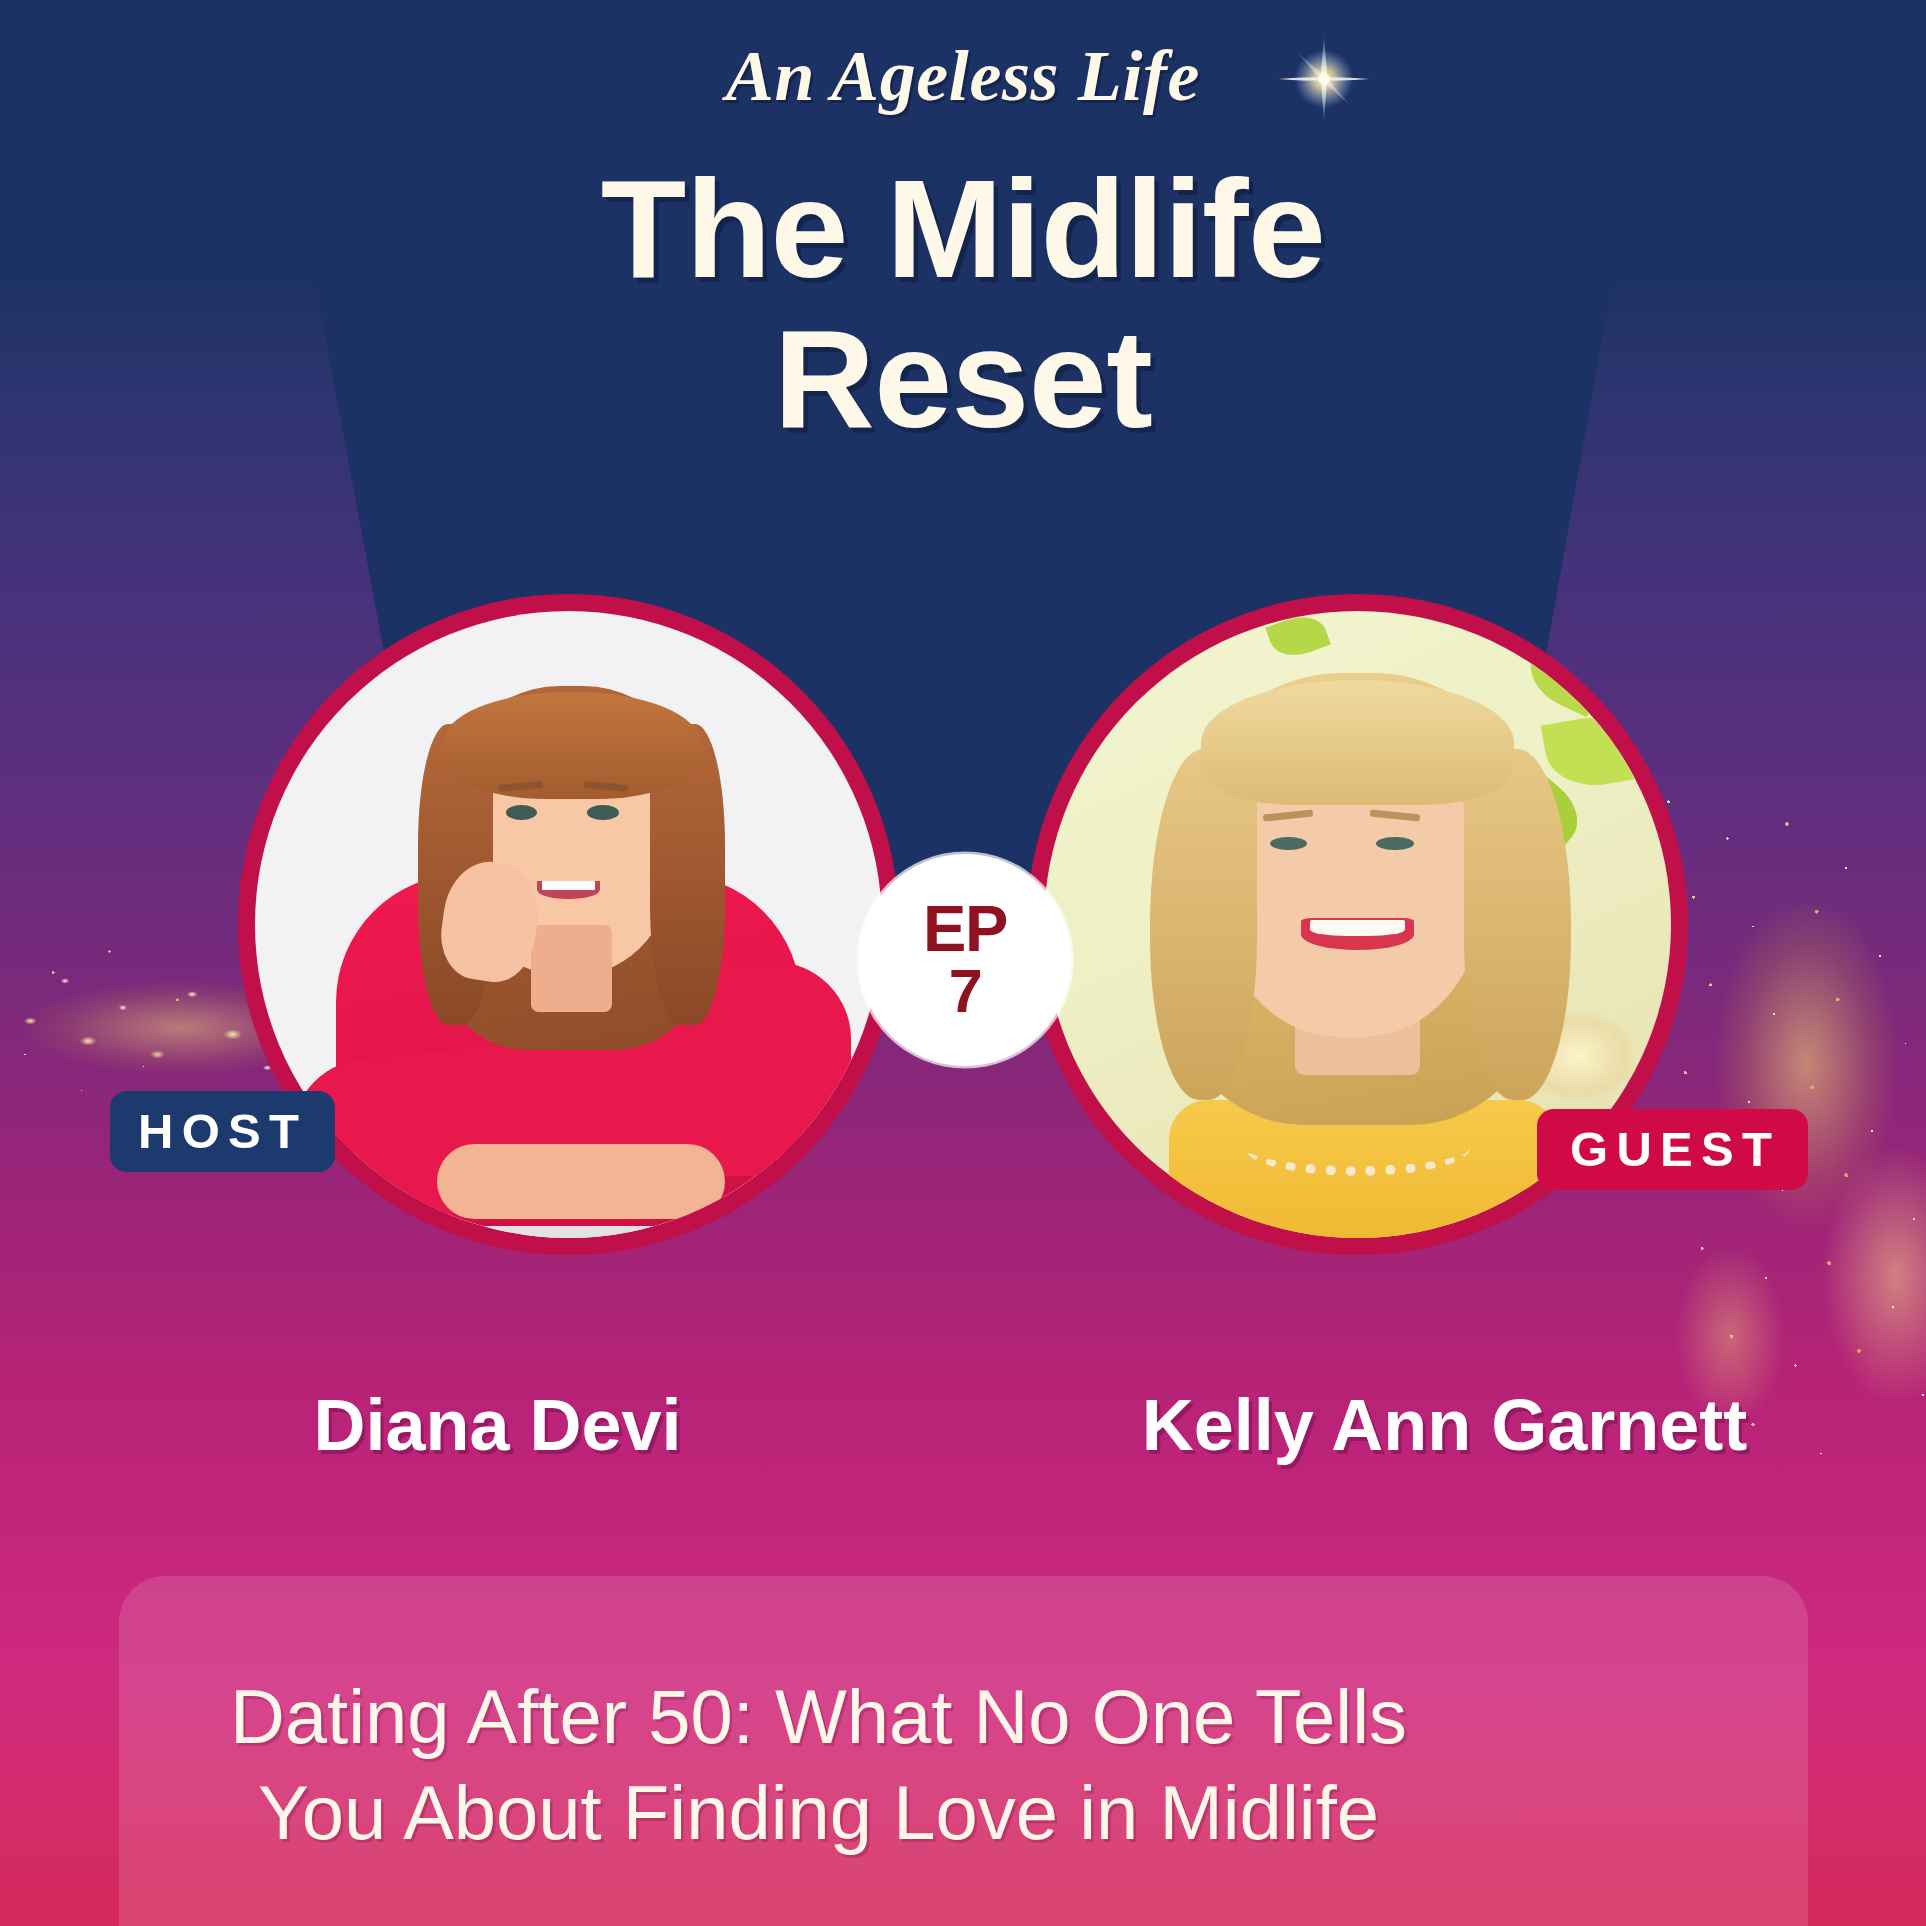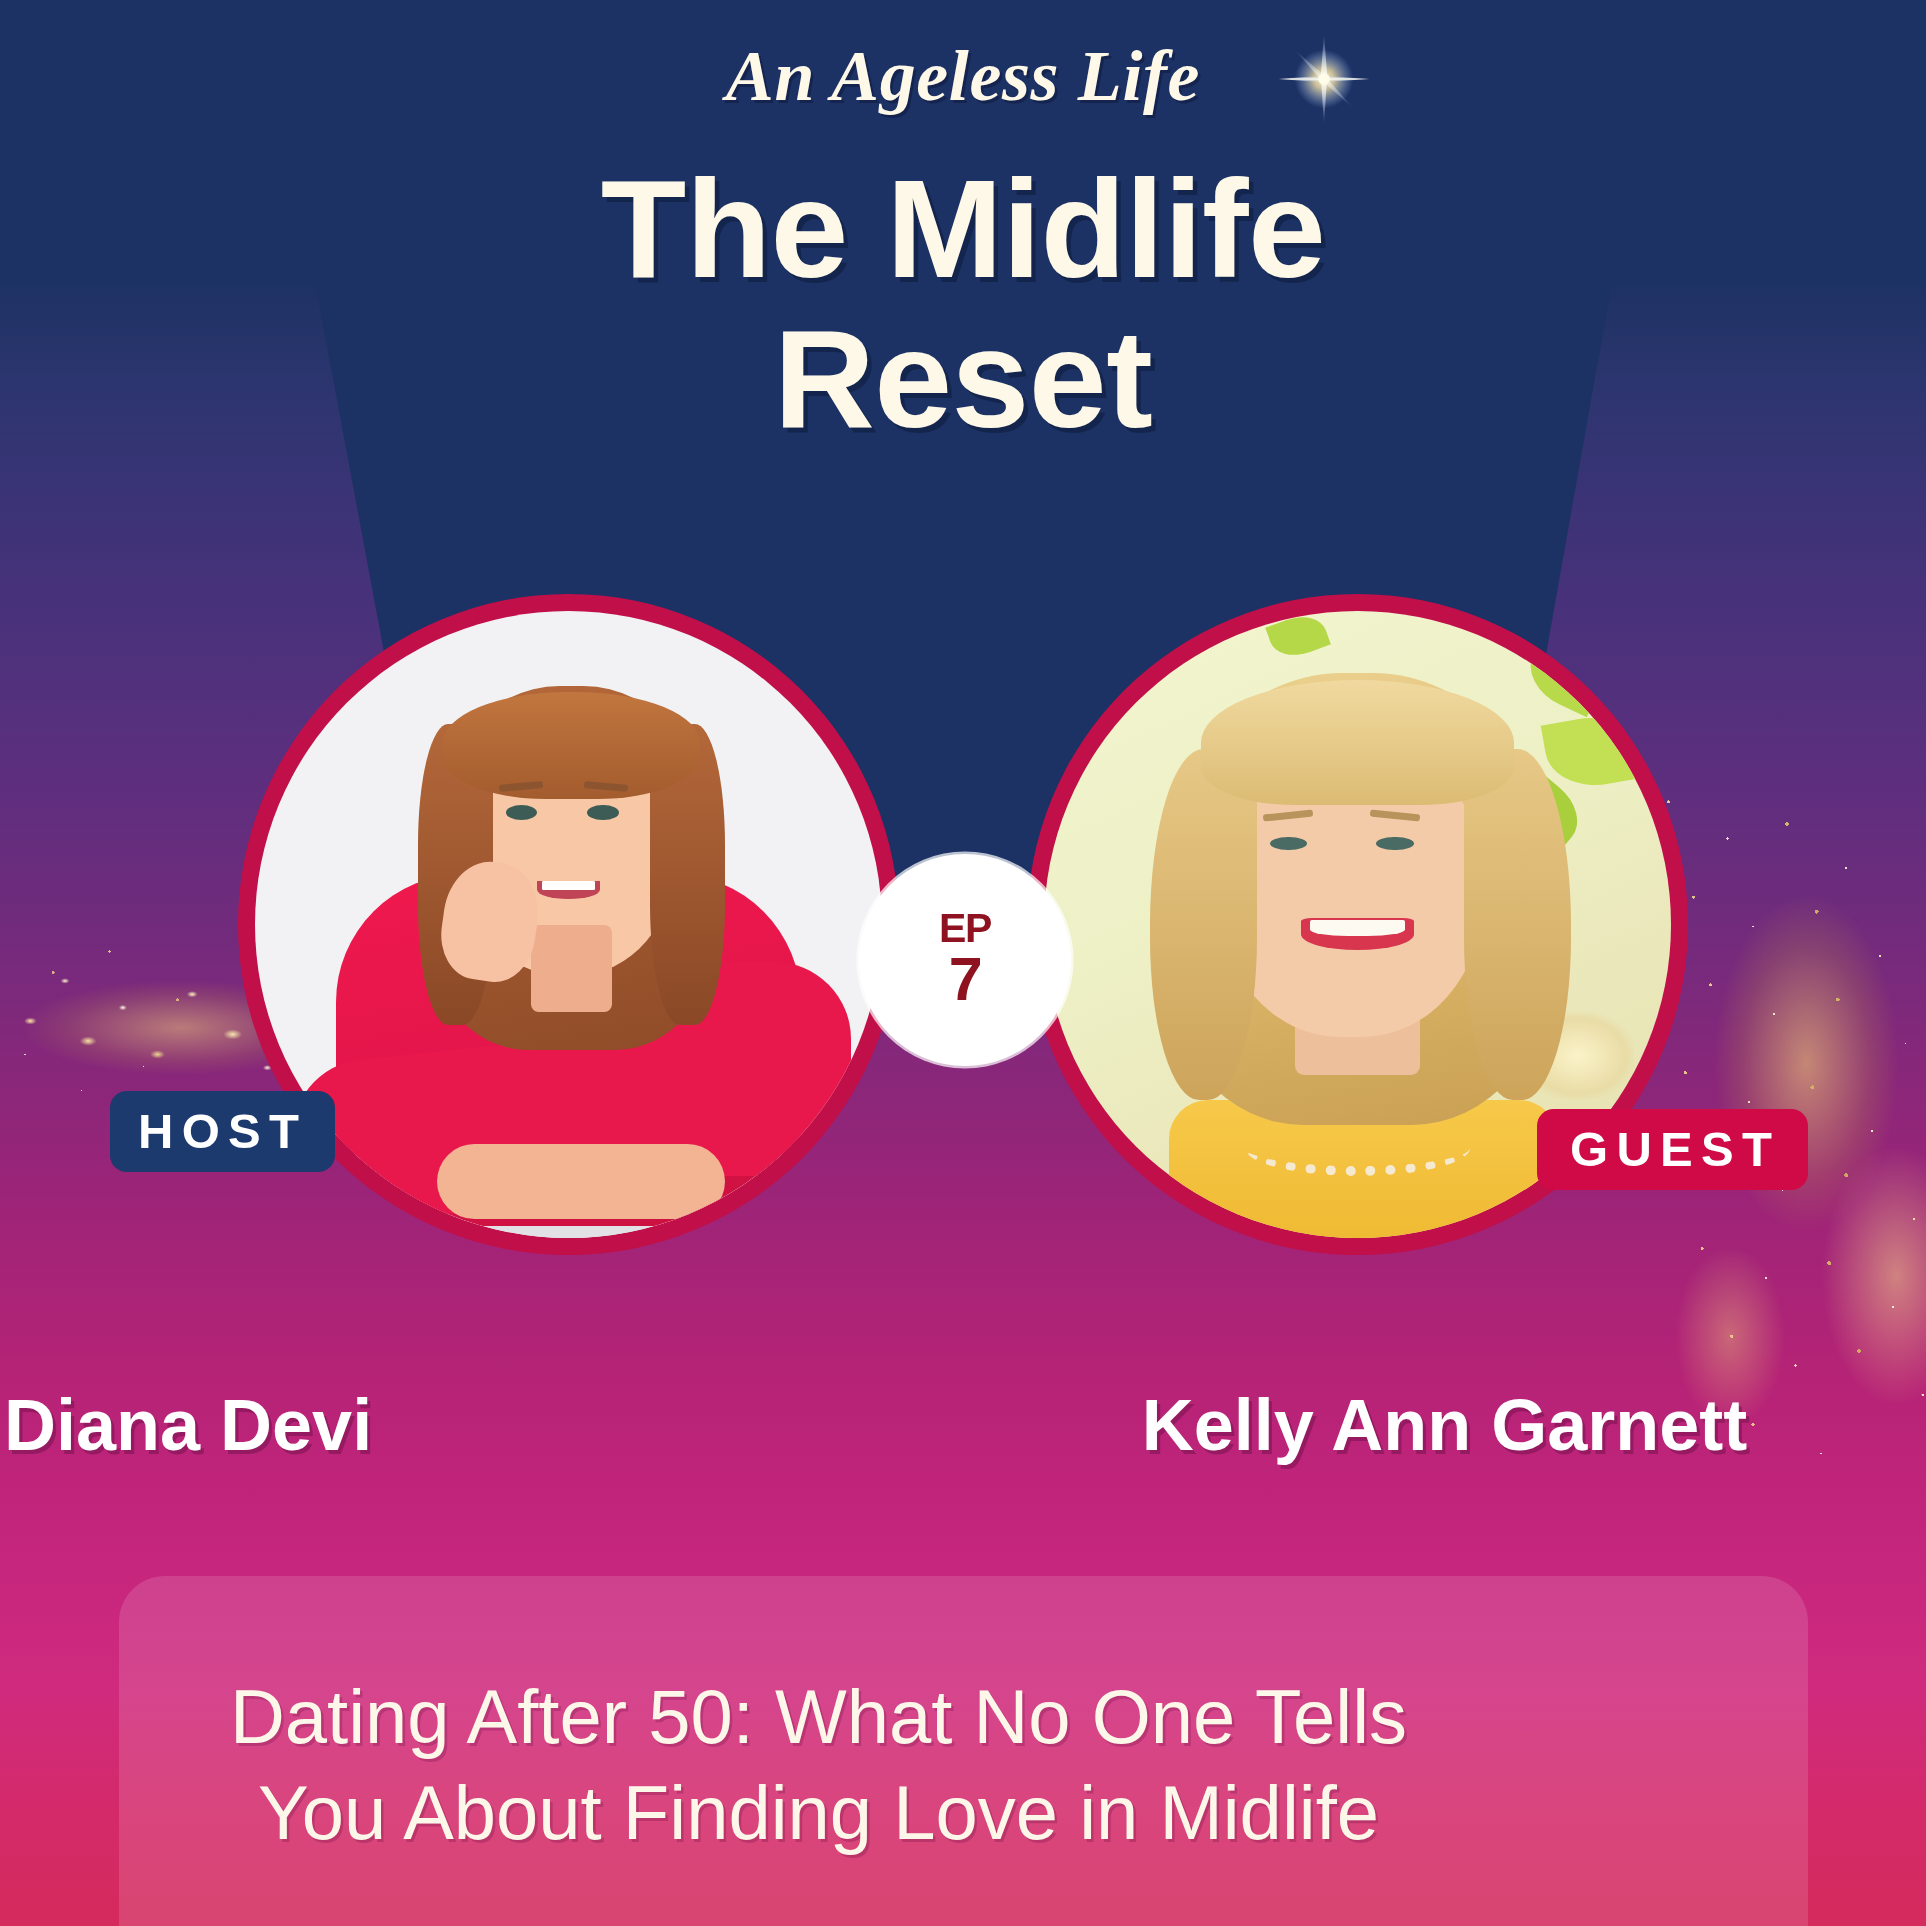--- a/index.html
+++ b/index.html
@@ -240,41 +240,41 @@
     background:#fdfaf2; border-radius:1.9px 1.9px 40% 40%; }
 
   
   .ep-badge {
     position:absolute; left:859px; top:854px; width:212px; height:212px;
     border-radius:50%; background:#ffffff;
     display:flex; flex-direction:column; align-items:center; justify-content:center;
     box-shadow: 0 0 0 2.6px rgba(255,255,255,.7);
   }
   .ep-badge .ep-word {
-    font-size:41px; font-weight:800; color:#8e1220; line-height:.95; letter-spacing:-1.3px;
+    font-size:65px; font-weight:800; color:#8e1220; line-height:.95; letter-spacing:-1.3px;
   }
   .ep-badge .ep-num {
     font-size:61px; font-weight:800; color:#8e1220; line-height:1.02; letter-spacing:-1.3px;
   }
 
   
   .role-badge {
     position:absolute; display:flex; align-items:center; justify-content:center;
     color:#ffffff; font-size:49px; font-weight:600; letter-spacing:8.3px;
     border-radius:16.7px; padding:11.6px 28px 13px 33px; white-space:nowrap;
   }
   .badge-host { left:110px; top:1091px; background:#1c3a6e;padding-left:28px; }
   .badge-guest { left:1537px; top:1109px; background:#cf0a47; }
 
   
   .name {
     position:absolute; top:1384px; font-size:72px; font-weight:800; color:#ffffff;
     text-shadow: 3.2px 3.9px 0 rgba(80,10,55,.35); white-space:nowrap;
   }
-  .name-host { left:4px; width:963px; text-align:left; }
+  .name-host { left:16px; width:963px; text-align:center; }
   .name-guest { left:963px; width:963px; text-align:center; }
 
   
   .episode-panel {
     position:absolute; left:119px; top:1576px; width:1689px; height:350px;
     background:rgba(255,255,255,.13);
     border-radius:46px 46px 0 0;
   }
   .episode-title {
     position:absolute; left:119px; top:1669px; width:1399px; text-align:center;

